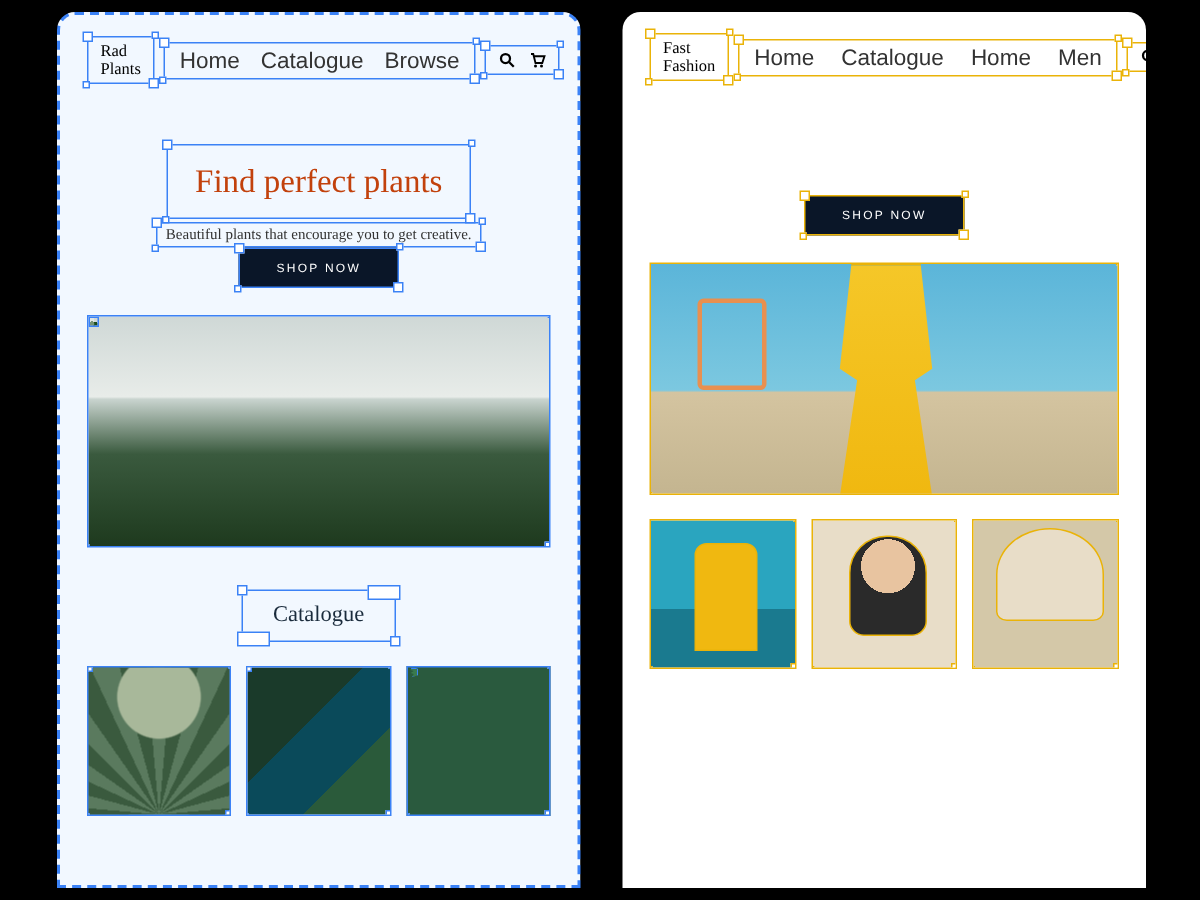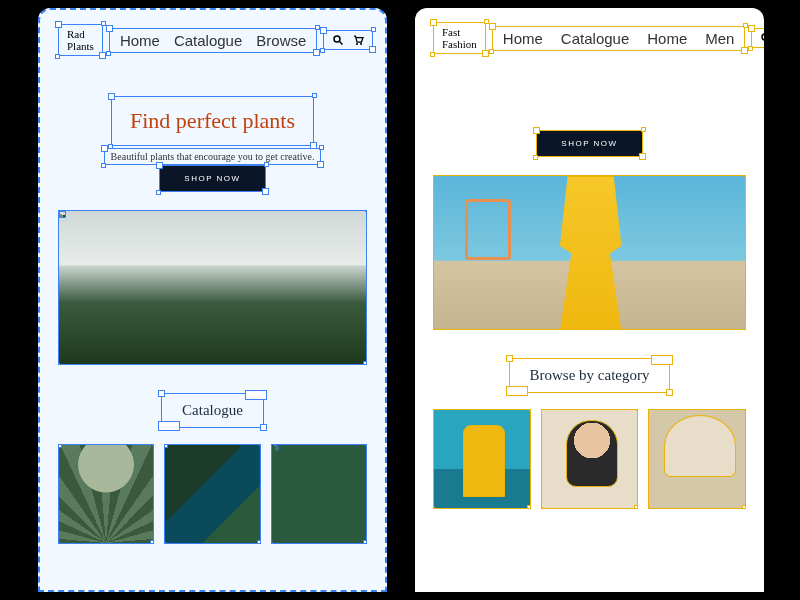--- a/index.html
+++ b/index.html
@@ -274,23 +274,20 @@
       <div class="hero">
         <br>
         <br>
         <div class="cta sel-r"><span class="h1"></span><span class="h2"></span><span>SHOP NOW</span></div>
         <div class="hero-img img-fashion sel-r">
             <span class="h1"></span>
             <span class="h2"></span>
           </div>
       </div>
 
-      <div class="cat-title">
-        <span class="sel-r"><span class="h1"></span><span class="h2"></span><span>Browse by category</span></span>
-      </div>
       <div class="cat-row">
         <div class="cat-item d1 sel-r">
             <span class="h1"></span>
             <span class="h2"></span>
           </div>
         <div class="cat-item d2 sel-r">
             <span class="h1"></span>
             <span class="h2"></span>
           </div>
         <div class="cat-item d3 sel-r">

